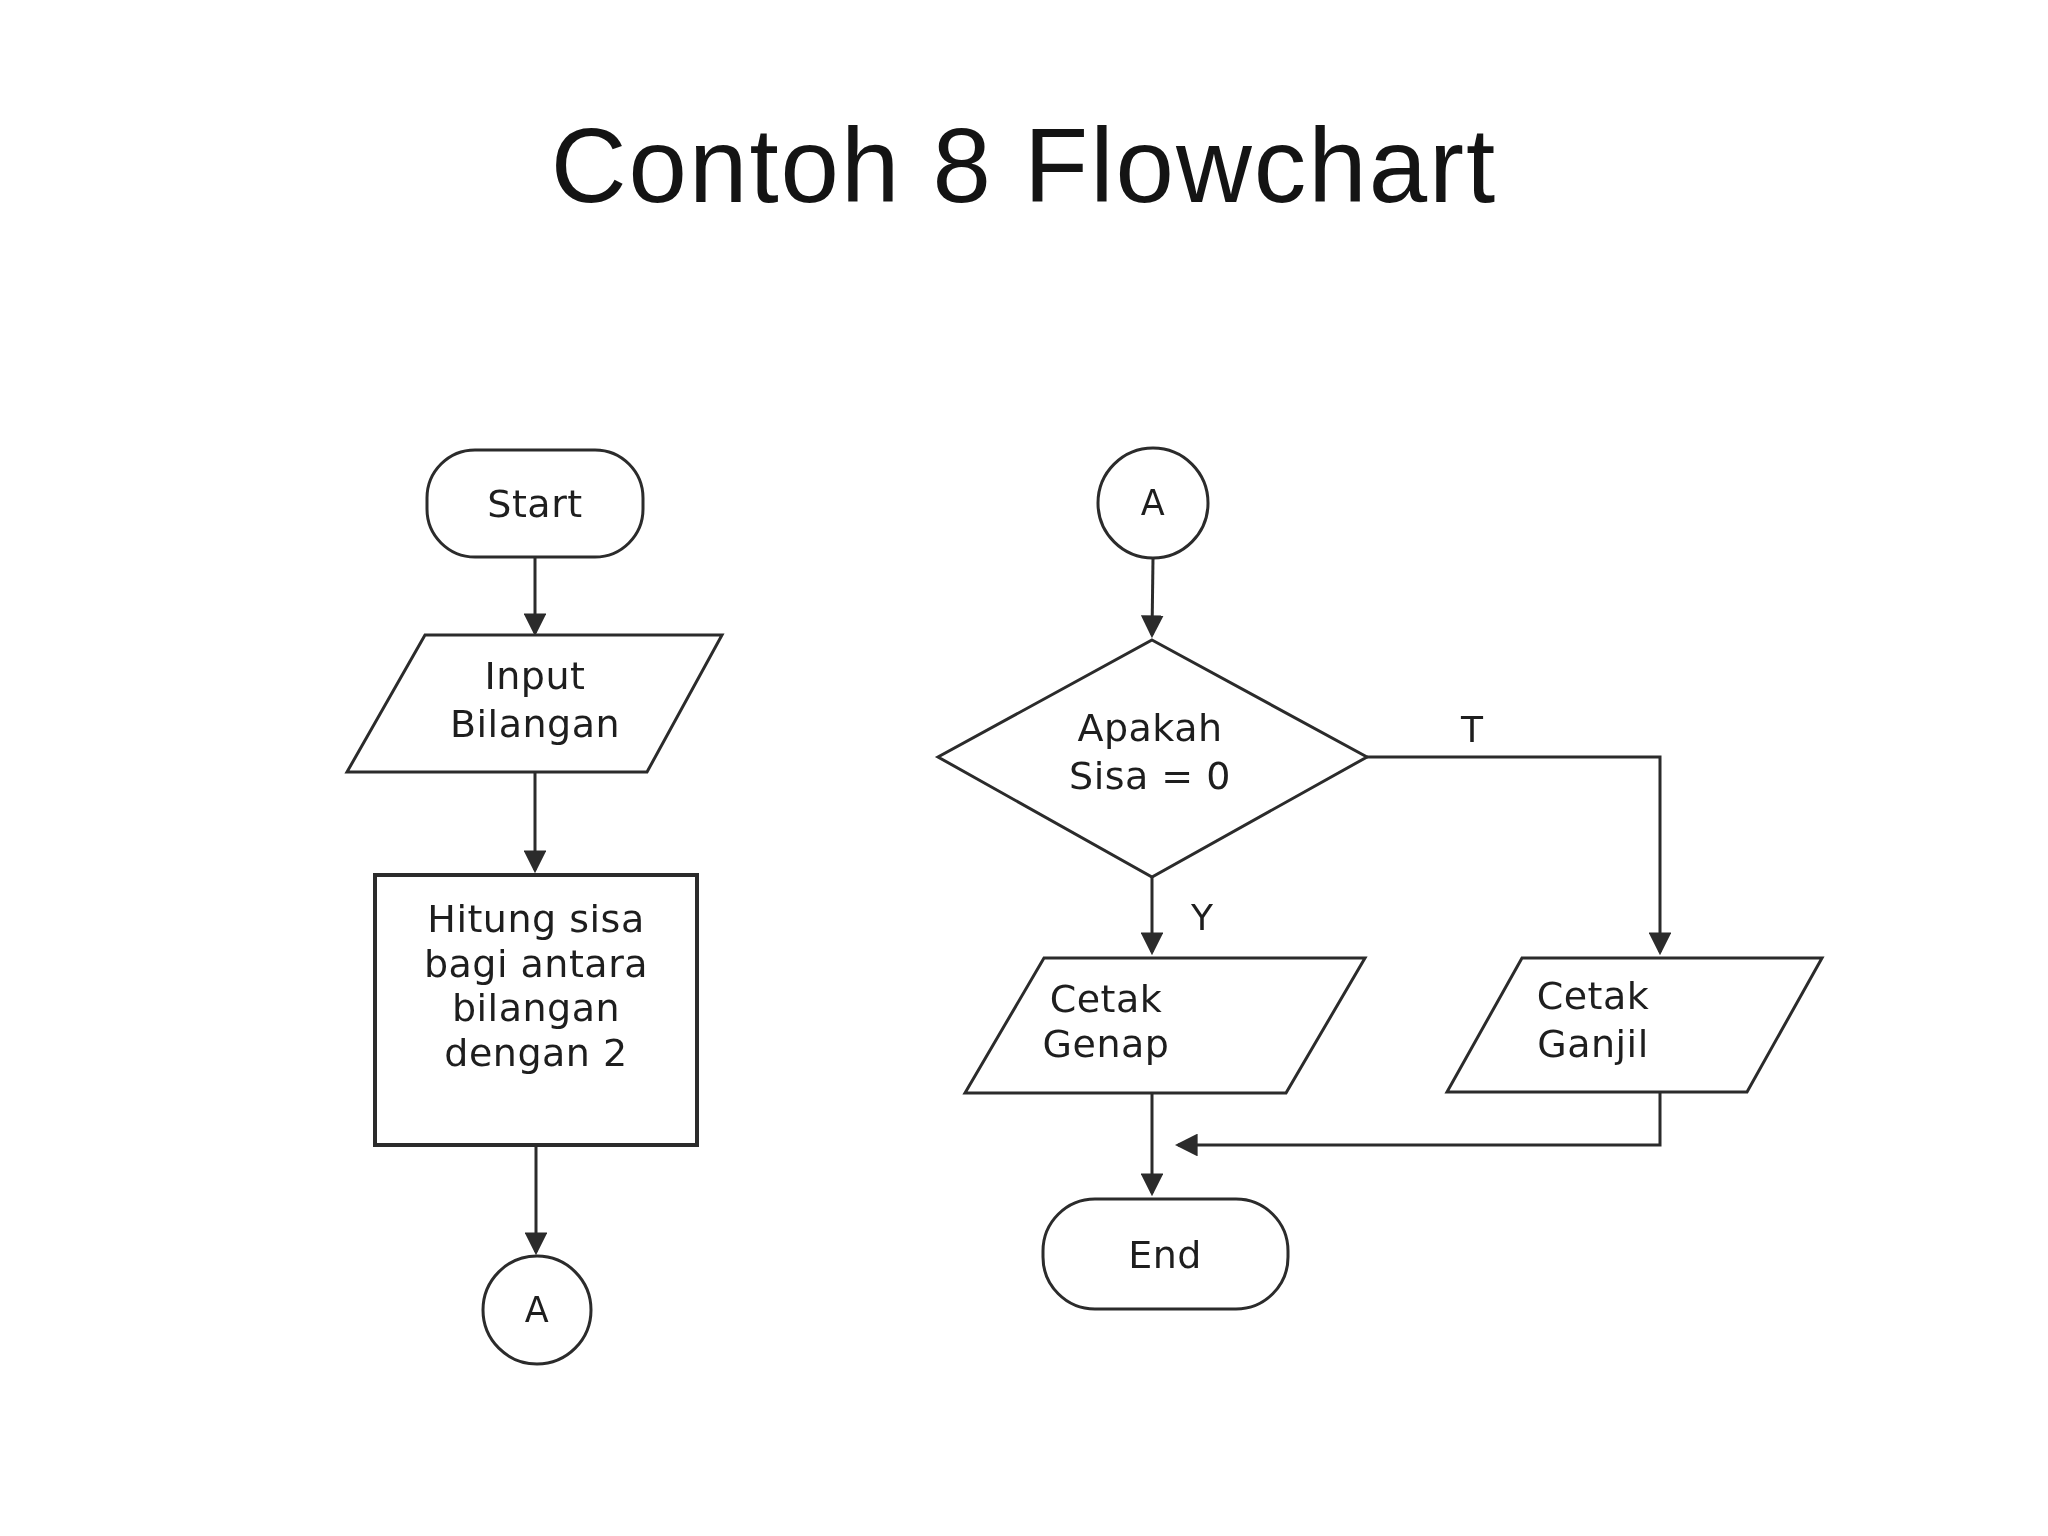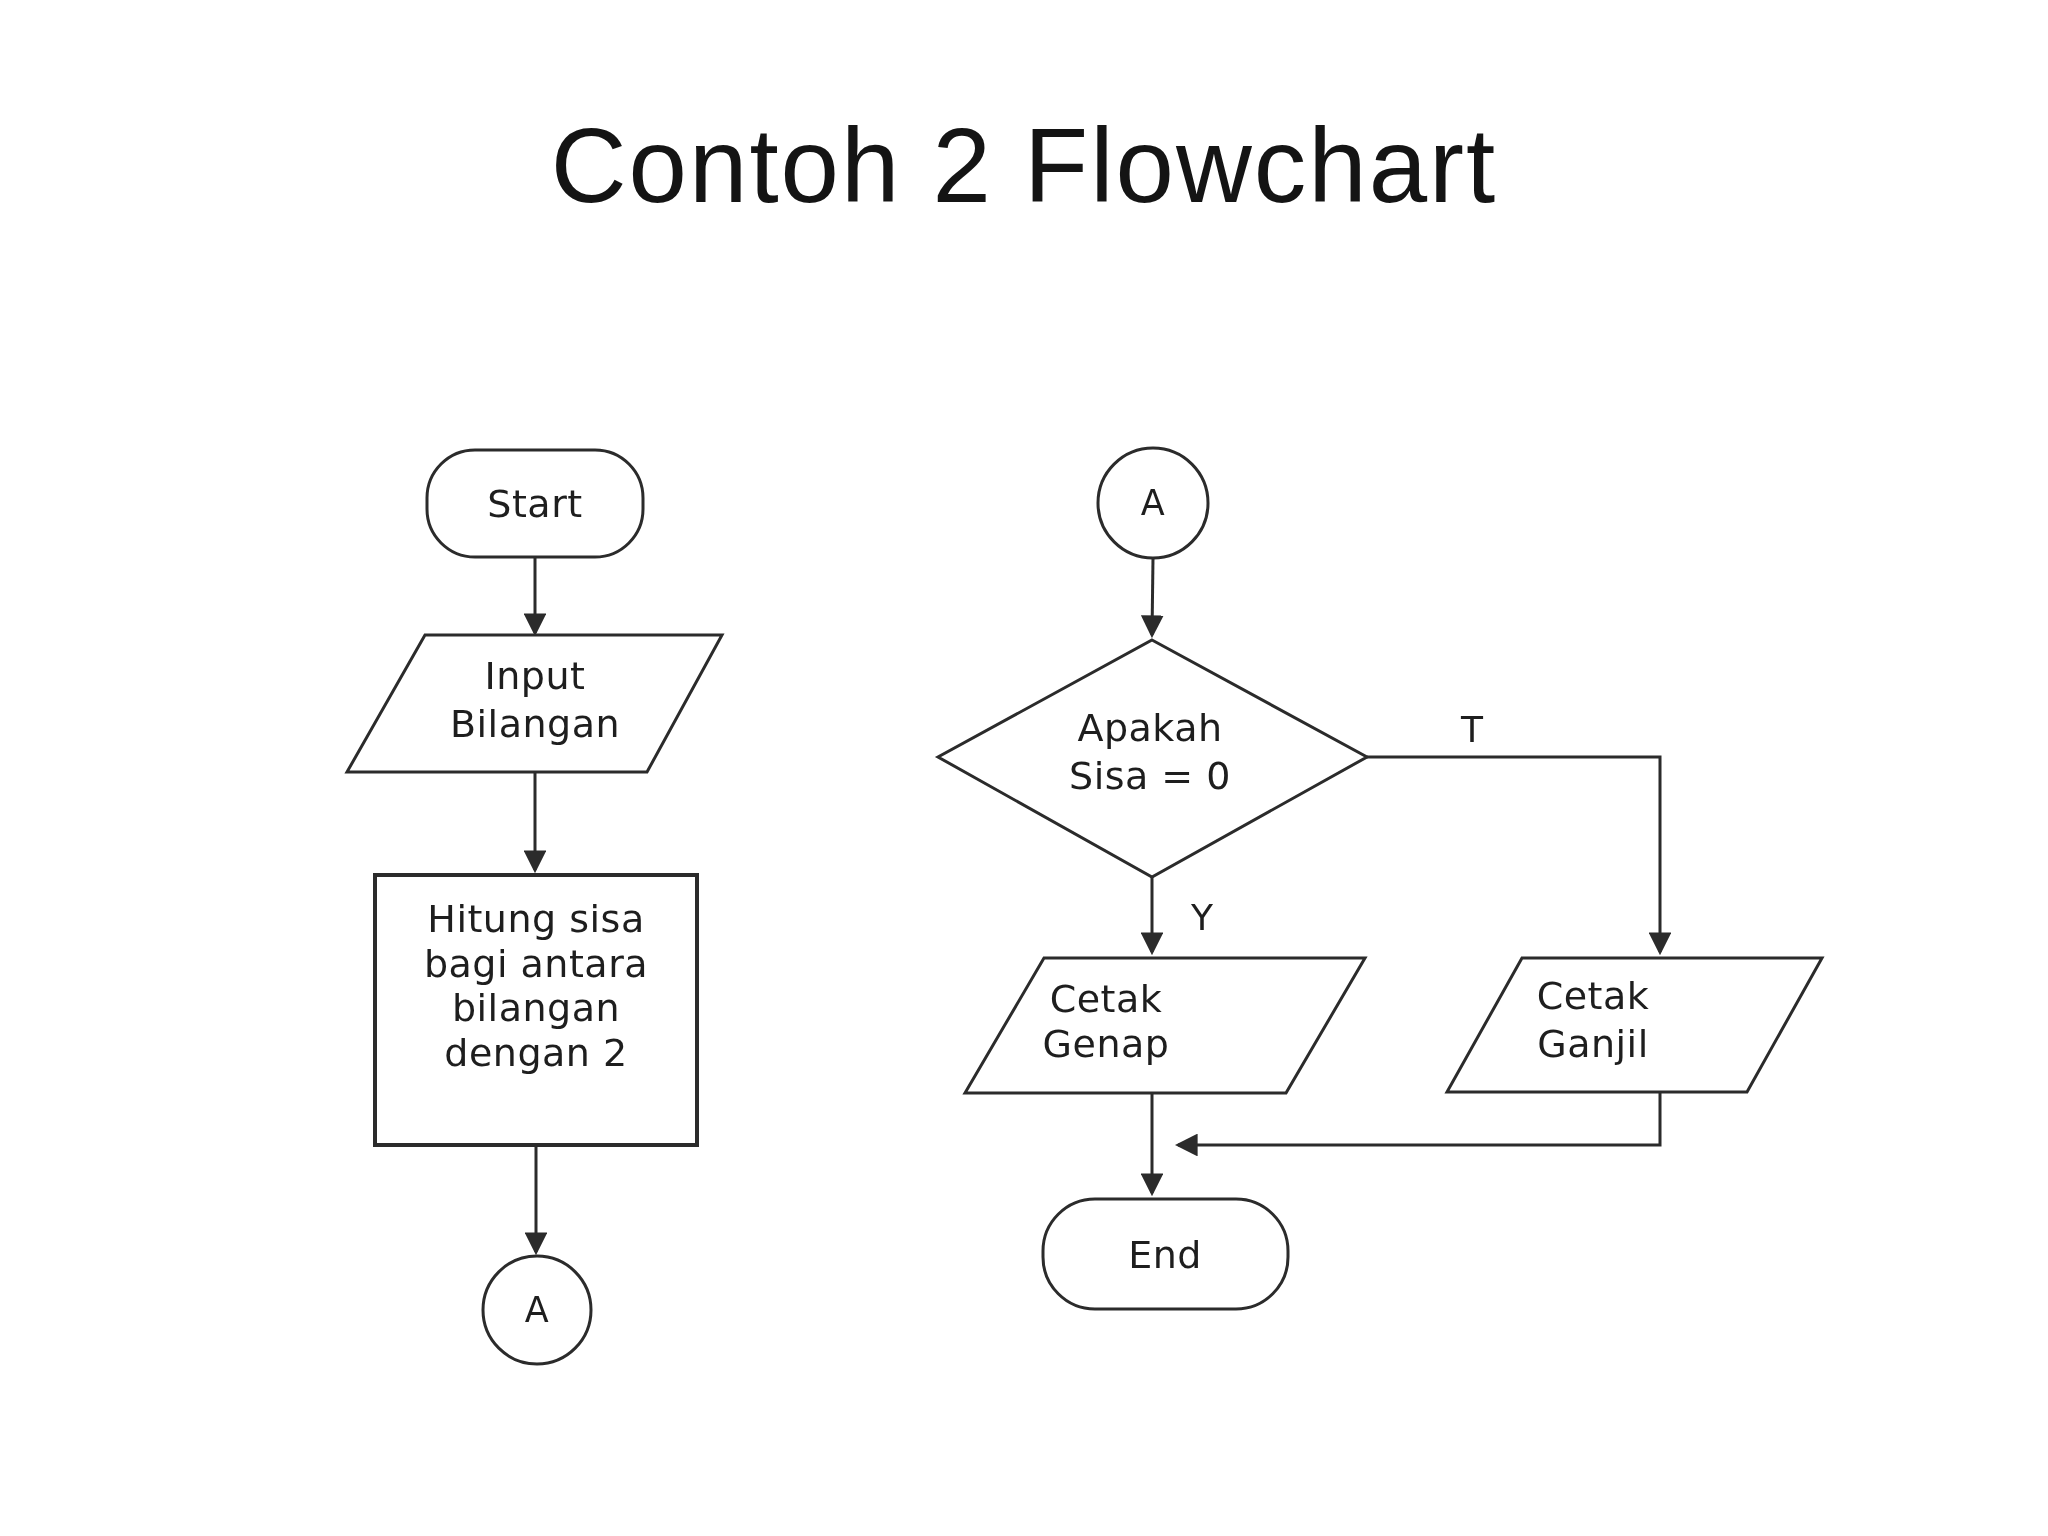--- a/index.html
+++ b/index.html
@@ -65,21 +65,21 @@
     font-size: 36px;
     fill: #1e1e1e;
     text-anchor: middle;
   }
 </style>
 </head>
 <body>
 
 <div class="slide">
 
-  <h1 class="title">Contoh 2 Flowchart</h1>
+  <h1 class="title">Contoh 8 Flowchart</h1>
 
   <svg class="flowchart" width="2048" height="1536" viewBox="0 0 2048 1536" xmlns="http://www.w3.org/2000/svg">
 
     <defs>
       <marker id="ah" viewBox="0 0 10 10" refX="8.6" refY="5" markerWidth="7.6" markerHeight="7.6" orient="auto-start-reverse">
         <path d="M 0 0 L 10 5 L 0 10 Z" fill="#2b2b2b"></path>
       </marker>
     </defs>
 
     <g>

